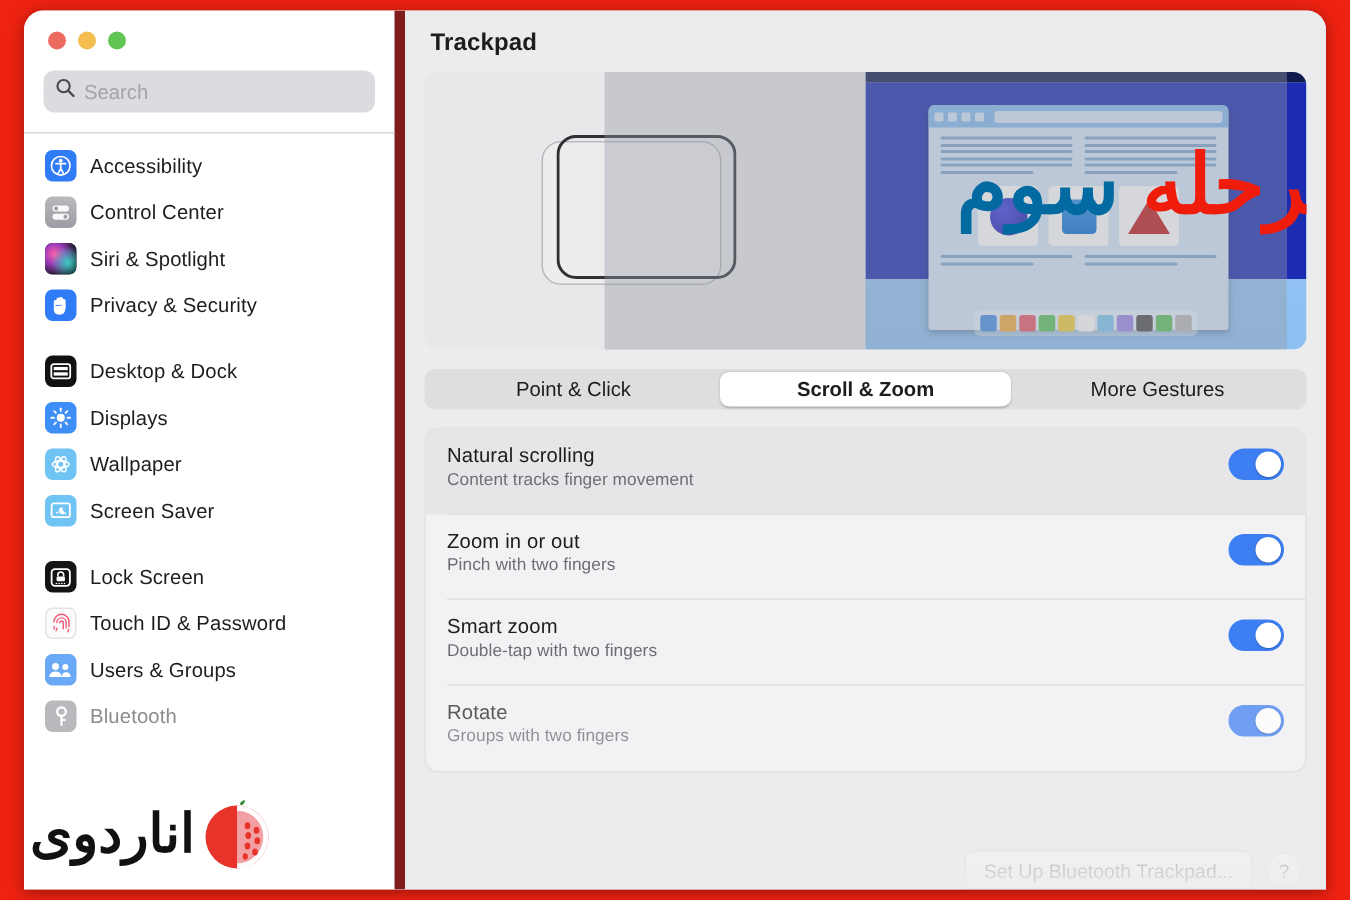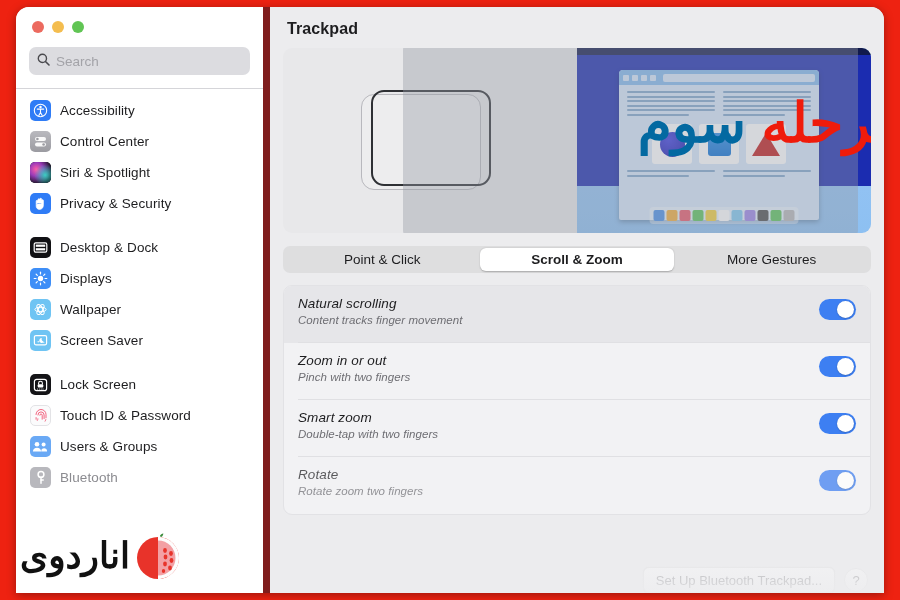--- a/index.html
+++ b/index.html
@@ -251,21 +251,20 @@
     margin: 12px 13px 0 13px;
     background: #f2f2f4;
     border-radius: 9px;
     overflow: hidden;
     border: .5px solid #e2e2e5;
   }
   .row {
     position: relative;
     padding: 10px 14px 9px 14px;
     min-height: 57px;
-    font-style: italic;
   }
   .row.hl { background: #e6e6e9; }
   .row .rtitle {
     font-size: 13.5px; color: #1d1d1f; font-weight: normal;
     letter-spacing: .1px;
   }
   .row .rsub {
     font-size: 11.5px; color: #6e6e73;
     margin-top: 3px; letter-spacing: .05px;
   }
@@ -649,21 +648,21 @@
           <div class="rtitle">Smart zoom</div>
           <div class="rsub">Double-tap with two fingers</div>
           <div class="toggle">
               <div class="knob"></div>
             </div>
           <div class="sep"></div>
         </div>
 
         <div class="row" style="opacity: 0.72;">
           <div class="rtitle">Rotate</div>
-          <div class="rsub">Rotate zoom two fingers</div>
+          <div class="rsub">Groups with two fingers</div>
           <div class="toggle">
               <div class="knob"></div>
             </div>
         </div>
 
       </div>
 
       <div id="bottombar">
         <div class="btn">Set Up Bluetooth Trackpad...</div>
         <div class="helpbtn">?</div>

